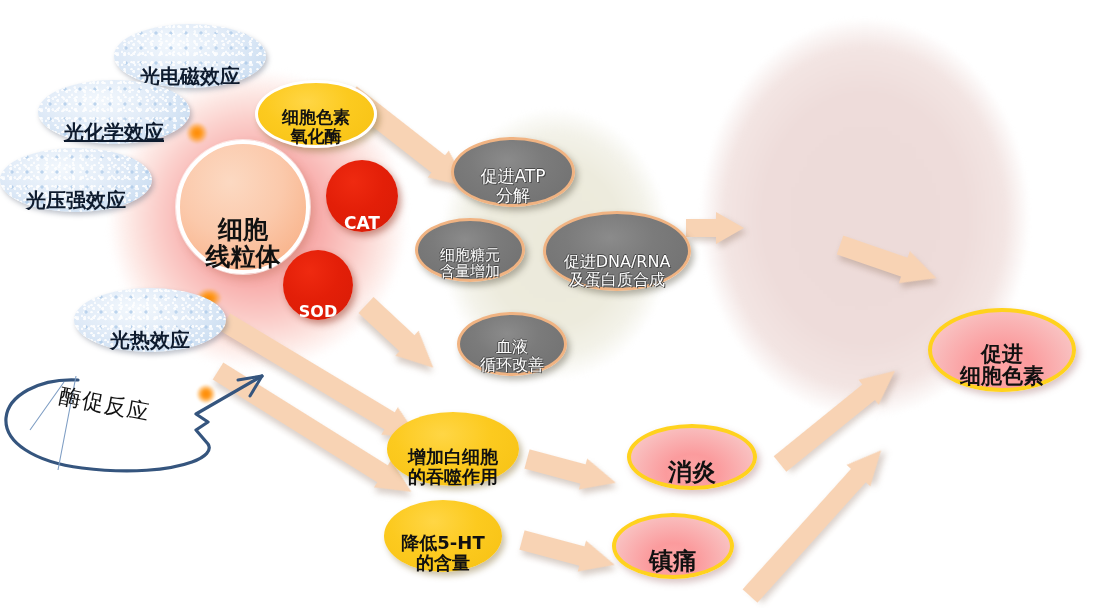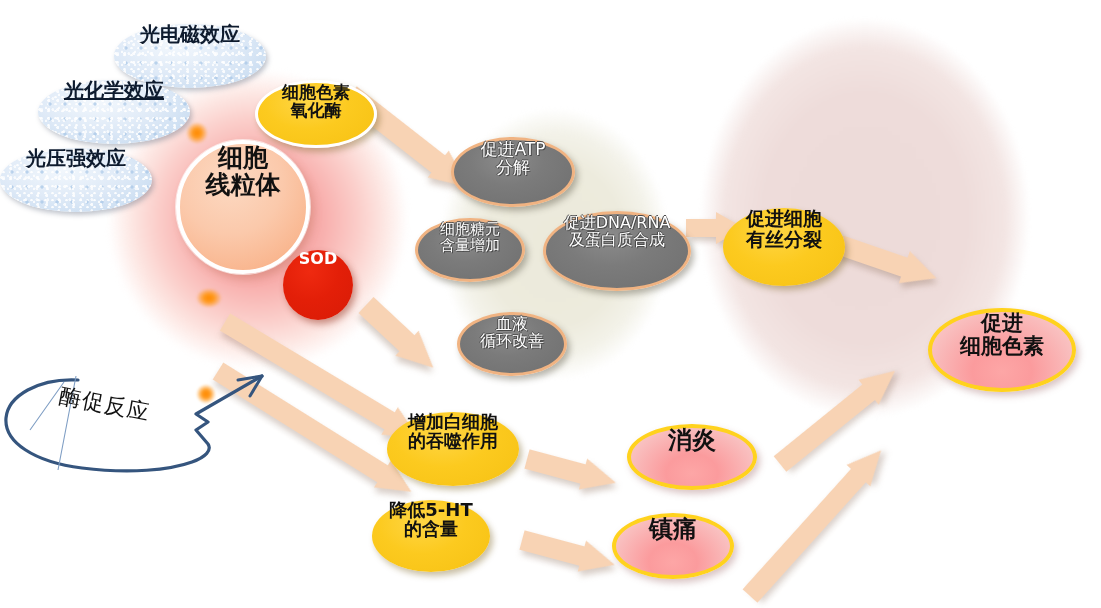--- a/index.html
+++ b/index.html
@@ -20,21 +20,21 @@
   }
   #blob-mauve{
     left:700px;top:18px;width:330px;height:400px;
     background:radial-gradient(closest-side,#eddbd9 0%,#eedcda 62%,#f3e5e3 85%,rgba(255,255,255,0) 100%);
     filter:blur(2px);
   }
   .glowdot{position:absolute;border-radius:50%;pointer-events:none;
     background:radial-gradient(closest-side,#ff8a00 0%,#ff9a20 40%,rgba(255,170,80,0) 100%);filter:blur(1px);}
 
   
-  .node{position:absolute;display:flex;align-items:flex-start;justify-content:center;
+  .node{position:absolute;display:flex;align-items:flex-end;justify-content:center;
         text-align:center;border-radius:50%;box-sizing:border-box;line-height:1.08;}
   .node span{display:block;width:100%;white-space:pre-line;}
 
   
   .n-blue{
     background:
       radial-gradient(circle at 18% 28%,rgba(255,255,255,.85) 0 1.3px,rgba(0,0,0,0) 1.6px),
       radial-gradient(circle at 62% 14%,rgba(255,255,255,.8) 0 1.1px,rgba(0,0,0,0) 1.5px),
       radial-gradient(circle at 35% 70%,rgba(255,255,255,.75) 0 1.2px,rgba(0,0,0,0) 1.6px),
       radial-gradient(circle at 80% 60%,rgba(170,200,232,.75) 0 1.4px,rgba(0,0,0,0) 1.8px),
@@ -175,31 +175,37 @@
 
   <div class="node n-blue" style="left:114px;top:24px;width:152px;height:64px;font-size:20px;">
     <span>光电磁效应</span>
   </div>
   <div class="node n-blue" style="left:38px;top:80px;width:152px;height:64px;font-size:20px;text-decoration:underline;">
     <span>光化学效应</span>
   </div>
   <div class="node n-blue" style="left:0px;top:148px;width:152px;height:64px;font-size:20px;">
     <span>光压强效应</span>
   </div>
+  <div class="node n-blue" style="left:74px;top:288px;width:152px;height:64px;font-size:20px;">
+    <span>光热效应</span>
+  </div>
 
   <div class="node n-yellow n-yellow-ring" style="left:255px;top:80px;width:122px;height:68px;font-size:17px;">
     <span>细胞色素
 氧化酶</span>
   </div>
 
   <div class="node n-mito" style="left:176px;top:140px;width:134px;height:134px;font-size:25px;">
     <span>细胞
 线粒体</span>
   </div>
 
+  <div class="node n-red" style="left:326px;top:160px;width:72px;height:72px;font-size:17px;">
+    <span>CAT</span>
+  </div>
 
   <div class="node n-red" style="left:283px;top:250px;width:70px;height:70px;font-size:16px;">
     <span>SOD</span>
   </div>
 
   <div class="node n-gray" style="left:451px;top:137px;width:124px;height:70px;font-size:17px;">
     <span>促进ATP
 分解</span>
   </div>
   <div class="node n-gray" style="left:415px;top:218px;width:110px;height:64px;font-size:15px;">
@@ -208,29 +214,25 @@
   </div>
   <div class="node n-gray" style="left:543px;top:211px;width:148px;height:80px;font-size:16px;">
     <span>促进DNA/RNA
 及蛋白质合成</span>
   </div>
   <div class="node n-gray" style="left:457px;top:312px;width:110px;height:64px;font-size:16px;">
     <span>血液
 循环改善</span>
   </div>
 
-  <div class="node n-yellow" style="left:723px;top:208px;width:122px;height:78px;font-size:19px;">
-    <span>促进细胞
-有丝分裂</span>
-  </div>
   <div class="node n-yellow" style="left:387px;top:412px;width:132px;height:74px;font-size:18px;">
     <span>增加白细胞
 的吞噬作用</span>
   </div>
-  <div class="node n-yellow" style="left:372px;top:500px;width:118px;height:72px;font-size:18px;">
+  <div class="node n-yellow" style="left:384px;top:500px;width:118px;height:72px;font-size:18px;">
     <span>降低5-HT
 的含量</span>
   </div>
 
   <div class="node n-pink" style="left:928px;top:308px;width:148px;height:84px;font-size:21px;">
     <span>促进
 细胞色素</span>
   </div>
   <div class="node n-pink" style="left:627px;top:424px;width:130px;height:66px;font-size:24px;">
     <span>消炎</span>

